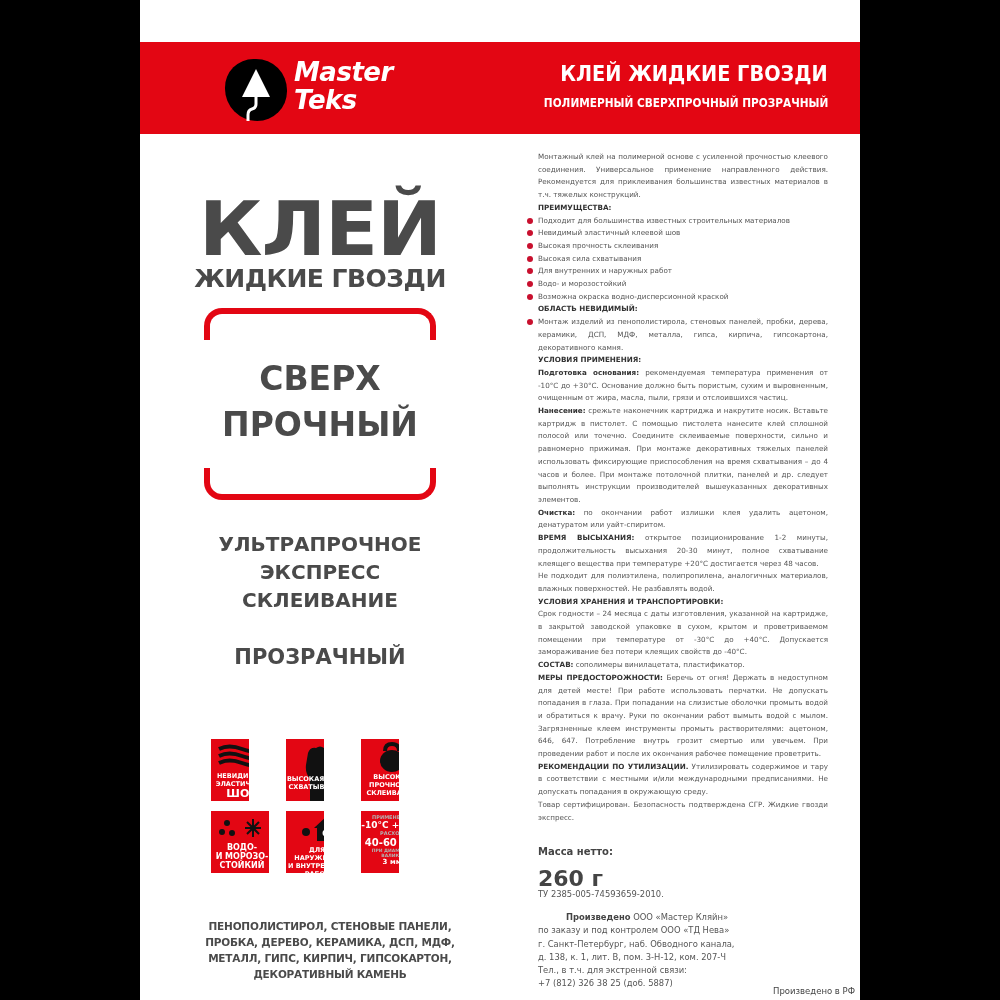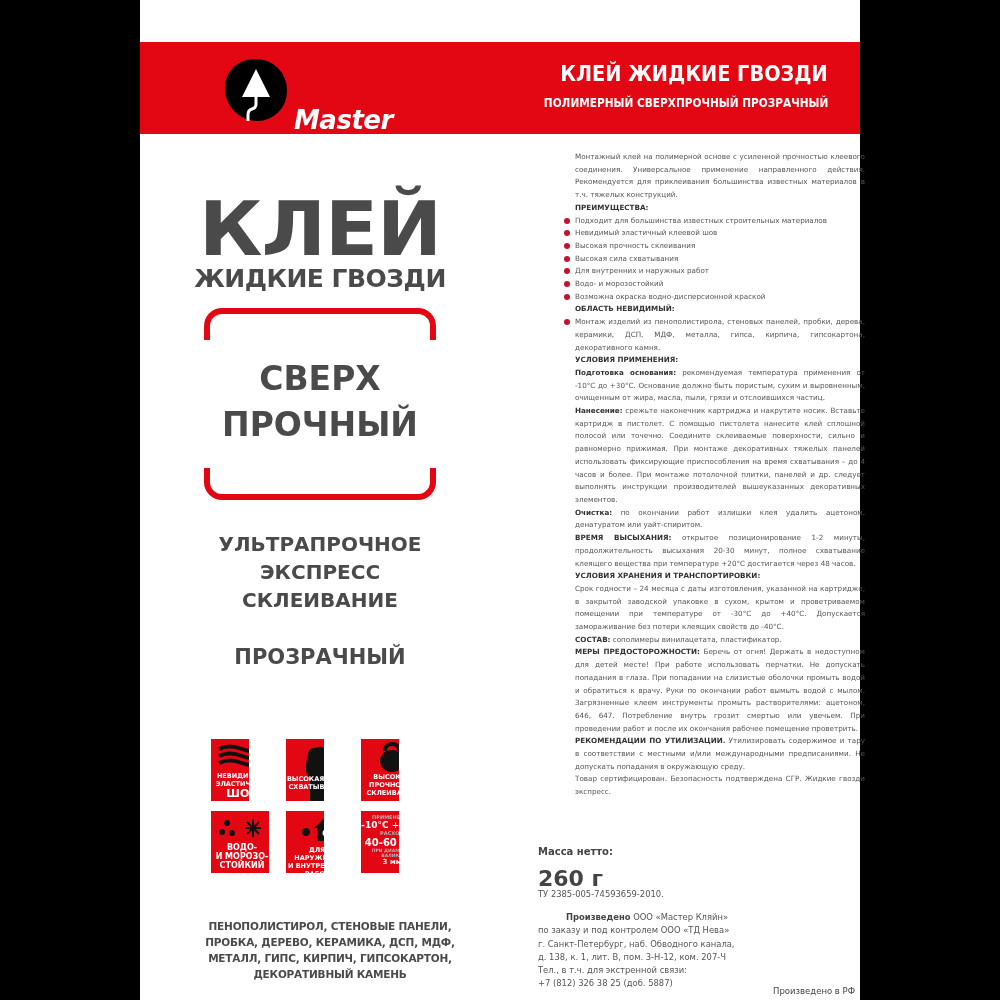--- a/index.html
+++ b/index.html
@@ -1,21 +1,21 @@
 <!DOCTYPE html>
 <html><head>
 <meta charset="utf-8">
 <style>
   html, body { margin:0; padding:0; }
   body { width:1000px; height:1000px; background:#000; position:relative; overflow:hidden; font-family:"DejaVu Sans", sans-serif; }
   .page { position:absolute; left:140px; top:0; width:720px; height:1000px; background:#fff; }
   .banner { position:absolute; left:0; top:42px; width:720px; height:92px; background:#e30613; }
   .logo-badge { position:absolute; left:85px; top:17px; width:62px; height:62px; background:#000; border-radius:46% 50% 48% 52%; }
   .logo-badge svg { position:absolute; left:0; top:0; }
-  .logo-text { position:absolute; left:154px; top:16px; color:#fff; font-family:"DejaVu Sans", sans-serif; font-weight:bold; font-style:italic; font-size:26px; line-height:28px; letter-spacing:-0.5px;margin-top:48px; }
+  .logo-text { position:absolute; left:154px; top:16px; color:#fff; font-family:"DejaVu Sans", sans-serif; font-weight:bold; font-style:italic; font-size:26px; line-height:28px; letter-spacing:-0.5px; }
   .banner-title { position:absolute; right:32px; top:20px; color:#fff; font-family:"DejaVu Sans", sans-serif; font-weight:bold; font-size:21px; letter-spacing:0px; transform:scaleX(0.92); transform-origin:right center; white-space:nowrap; }
   .banner-sub { position:absolute; right:32px; top:54px; color:#fff; font-family:"DejaVu Sans", sans-serif; font-weight:bold; font-size:12px; transform:scaleX(0.88); transform-origin:right center; white-space:nowrap; }
 
   .left { position:absolute; left:40px; top:180px; width:280px; text-align:center; color:#4a4a4a; font-family:"DejaVu Sans", sans-serif; font-weight:bold; }
   .big-klei { font-size:74px; line-height:78px; letter-spacing:-1px; transform:scaleX(1.05); margin-top:10px; }
   .zhidkie { font-size:25px; line-height:30px; margin-top:-4px; letter-spacing:-0.5px; }
   .frame { position:relative; margin:14px auto 0; width:232px; height:192px; }
   .frame-top, .frame-bottom { position:absolute; left:0; width:220px; height:26px; border:6px solid #e30613; }
   .frame-top { top:0; border-bottom:none; border-radius:18px 18px 0 0; }
   .frame-bottom { bottom:0; border-top:none; border-radius:0 0 18px 18px; }
@@ -23,21 +23,21 @@
   .ultra { margin-top:30px; font-size:20px; line-height:28px;text-align:center; }
   .transparent { margin-top:30px; font-size:21px; line-height:26px; }
 
   .icons { position:absolute; left:71px; top:739px; width:210px; }
   .icon-tile { position:absolute; width:38px; height:62px; background:#e30613; color:#fff; text-align:center; font-family:"DejaVu Sans", sans-serif; font-weight:bold; overflow:hidden; }
   .icon-tile .lbl { position:absolute; left:0; width:62px; font-size:6.5px; line-height:8px; }
   .icon-tile svg { position:absolute; }
 
   .materials { position:absolute; left:40px; top:918px; width:300px; text-align:center; color:#4a4a4a; font-family:"DejaVu Sans", sans-serif; font-weight:bold; font-size:10.5px; line-height:16px; letter-spacing:-0.2px; }
 
-  .right { position:absolute; left:398px; top:151px; width:290px; color:#555; font-family:"DejaVu Sans", sans-serif; font-size:7.2px; line-height:12.7px; text-align:justify;margin-left:37px; }
+  .right { position:absolute; left:398px; top:151px; width:290px; color:#555; font-family:"DejaVu Sans", sans-serif; font-size:7.2px; line-height:12.7px; text-align:justify; }
   .right p { margin:0; }
   .right .h { font-weight:bold; color:#333; }
   .right b { color:#333; }
   .right ul { list-style:none; margin:0; padding:0; }
   .right li { position:relative; }
   .right li::before { content:""; position:absolute; left:-11px; top:3px; width:6px; height:6px; border-radius:50%; background:#c8102e; }
 
   .mass { position:absolute; left:398px; top:846px; color:#444; font-family:"DejaVu Sans", sans-serif; }
   .mass-label { font-weight:bold; font-size:10px; line-height:12px; }
   .mass-value { font-weight:bold; font-size:22px; line-height:26px; margin-top:8px; }
@@ -185,20 +185,21 @@
     </ul>
     <p class="h">ОБЛАСТЬ НЕВИДИМЫЙ:</p>
     <ul>
         <li>Монтаж изделий из пенополистирола, стеновых панелей, пробки, дерева, керамики, ДСП, МДФ, металла, гипса, кирпича, гипсокартона, декоративного камня.</li>
       </ul>
     <p class="h">УСЛОВИЯ ПРИМЕНЕНИЯ:</p>
     <p><b>Подготовка основания:</b><span> рекомендуемая температура применения от -10°С до +30°С. Основание должно быть пористым, сухим и выровненным, очищенным от жира, масла, пыли, грязи и отслоившихся частиц.</span></p>
     <p><b>Нанесение:</b><span> срежьте наконечник картриджа и накрутите носик. Вставьте картридж в пистолет. С помощью пистолета нанесите клей сплошной полосой или точечно. Соедините склеиваемые поверхности, сильно и равномерно прижимая. При монтаже декоративных тяжелых панелей использовать фиксирующие приспособления на время схватывания – до 4 часов и более. При монтаже потолочной плитки, панелей и др. следует выполнять инструкции производителей вышеуказанных декоративных элементов.</span></p>
     <p><b>Очистка:</b><span> по окончании работ излишки клея удалить ацетоном, денатуратом или уайт-спиритом.</span></p>
     <p><b>ВРЕМЯ ВЫСЫХАНИЯ:</b><span> открытое позиционирование 1-2 минуты, продолжительность высыхания 20-30 минут, полное схватывание клеящего вещества при температуре +20°С достигается через 48 часов.</span></p>
+    <p>Не подходит для полиэтилена, полипропилена, аналогичных материалов, влажных поверхностей. Не разбавлять водой.</p>
     <p class="h">УСЛОВИЯ ХРАНЕНИЯ И ТРАНСПОРТИРОВКИ:</p>
     <p>Срок годности – 24 месяца с даты изготовления, указанной на картридже, в закрытой заводской упаковке в сухом, крытом и проветриваемом помещении при температуре от -30°С до +40°С. Допускается замораживание без потери клеящих свойств до -40°С.</p>
     <p><b>СОСТАВ:</b><span> сополимеры винилацетата, пластификатор.</span></p>
     <p><b>МЕРЫ ПРЕДОСТОРОЖНОСТИ:</b><span> Беречь от огня! Держать в недоступном для детей месте! При работе использовать перчатки. Не допускать попадания в глаза. При попадании на слизистые оболочки промыть водой и обратиться к врачу. Руки по окончании работ вымыть водой с мылом. Загрязненные клеем инструменты промыть растворителями: ацетоном, 646, 647. Потребление внутрь грозит смертью или увечьем. При проведении работ и после их окончания рабочее помещение проветрить.</span></p>
     <p><b>РЕКОМЕНДАЦИИ ПО УТИЛИЗАЦИИ.</b><span> Утилизировать содержимое и тару в соответствии с местными и/или международными предписаниями. Не допускать попадания в окружающую среду.</span></p>
     <p>Товар сертифицирован. Безопасность подтверждена СГР. Жидкие гвозди экспресс.</p>
   </div>
 
   <div class="mass">
     <div class="mass-label">Масса нетто:</div>

